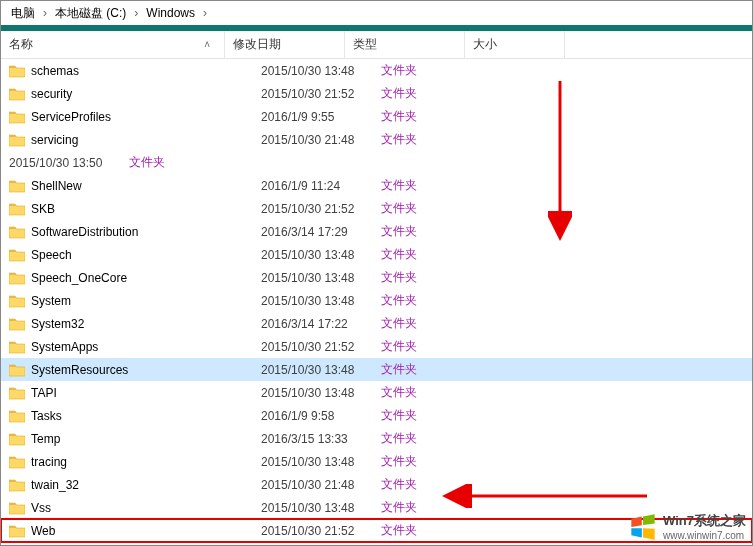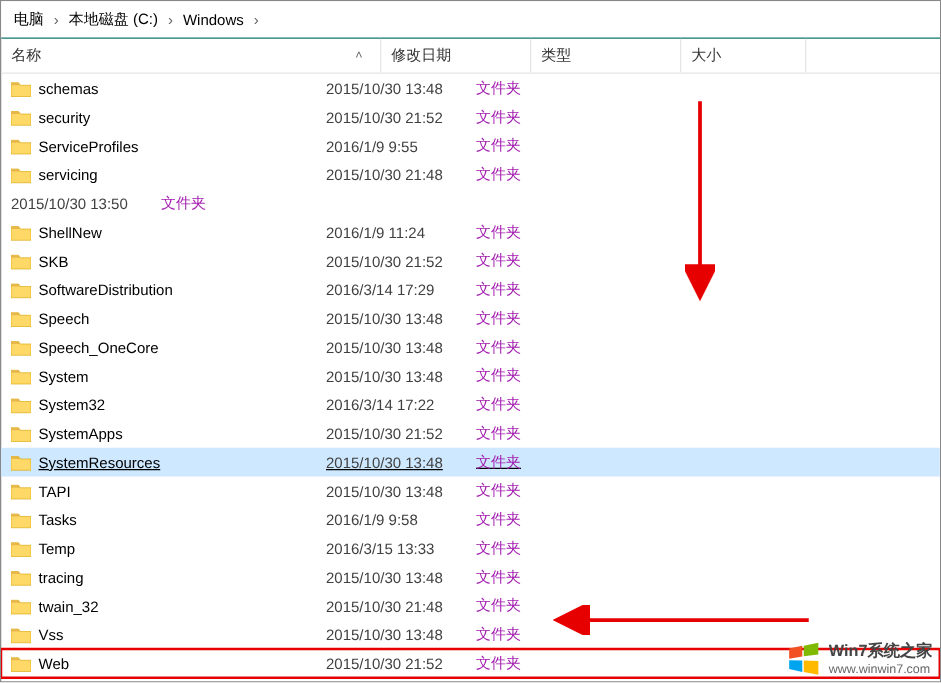--- a/index.html
+++ b/index.html
@@ -1,30 +1,30 @@
 <!DOCTYPE html>
 <html><head>
 <meta charset="utf-8">
 <style>
   * { box-sizing: border-box; margin: 0; padding: 0; }
   html, body { width: 753px; height: 546px; font-family: "Microsoft YaHei", Arial, sans-serif; font-size: 12px; background: #fff; color: #000; overflow: hidden; }
   .window { width: 100%; height: 100%; border: 1px solid #888; background: #fff; position: relative; }
-  .breadcrumb { height: 30px; background: #fff; border-bottom: 1px solid #0f766e; display: flex; align-items: center; padding: 0 6px; }
+  .breadcrumb { height: 30px; background: #fff; border-bottom: 6px solid #0f766e; display: flex; align-items: center; padding: 0 6px; }
   .bc-item { padding: 0 4px; cursor: pointer; }
   .bc-sep { padding: 0 4px; color: #666; }
   .columns { height: 28px; border-bottom: 1px solid #e5e5e5; display: flex; align-items: stretch; font-size: 12px; color: #333; }
   .col { display: flex; align-items: center; padding: 0 8px; border-right: 1px solid #e5e5e5; cursor: pointer; }
-  .col-name { width: 304px; }
+  .col-name { width: 224px; }
   .col-date { width: 120px; }
   .col-type { width: 120px; }
   .col-size { width: 100px; }
   .sort-ind { margin-left: auto; margin-right: 6px; color: #666; font-size: 10px; }
   .list { overflow: auto; height: calc(100% - 60px); }
   .row { display: flex; align-items: center; height: 23px; padding: 0 8px; cursor: pointer; }
-  .row.selected { background: #cde8ff; text-decoration: underline; }
+  .row.selected { background: #cde8ff; }
   .row.highlighted { outline: 2px solid #e60000; outline-offset: -1px; }
   .cell-name { width: 252px; display: flex; align-items: center; gap: 6px; }
   .cell-date { width: 120px; color: #404040; }
   .cell-type { width: 120px; color: #a21caf; }
   .cell-size { width: 100px; color: #444; text-align: right; padding-right: 12px; }
   .folder-icon { width: 16px; height: 14px; display: inline-block; }
   .folder-icon svg { width: 16px; height: 14px; display: block; }
   .arrow-down { position: absolute; right: 180px; top: 80px; pointer-events: none; }
   .arrow-left { position: absolute; right: 100px; top: 483px; pointer-events: none; }
   .watermark { position: absolute; right: 6px; bottom: 4px; display: flex; align-items: center; gap: 6px; font-size: 11px; color: #444; pointer-events: none; }

